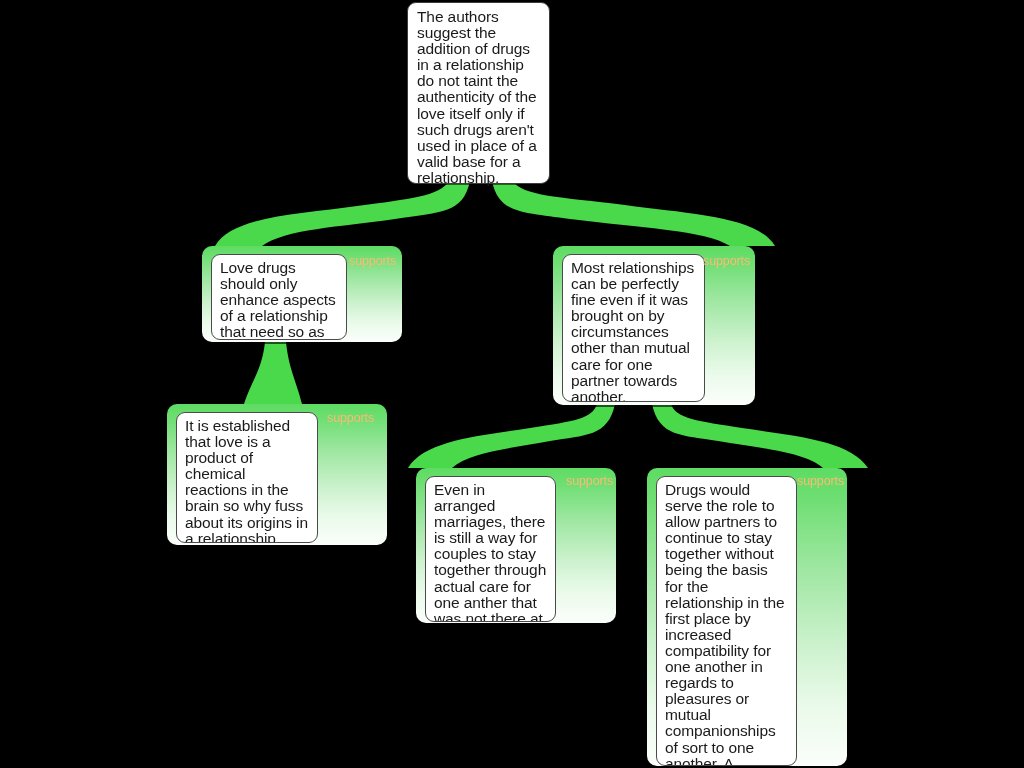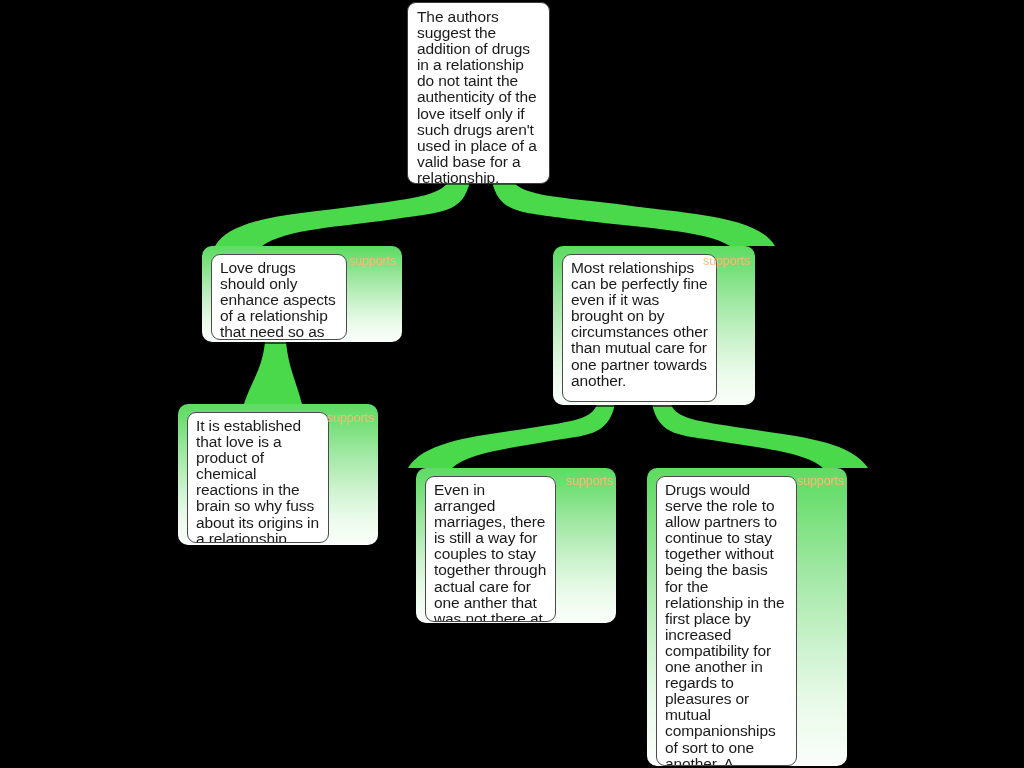--- a/index.html
+++ b/index.html
@@ -132,25 +132,25 @@
     <div class="root-text">The authors suggest the addition of drugs in a relationship do not taint the authenticity of the love itself only if such drugs aren't used in place of a valid base for a relationship.</div>
   </div>
 
   <div id="cards">
       <div class="card" style="left: 202px; top: 246px; width: 200px; height: 96px;">
         <div class="prop-box" style="width: 136px; height: 86px;">
           <div class="prop-text">Love drugs should only enhance aspects of a relationship that need so as an aid.</div>
         </div>
       </div>
       <div class="card" style="left: 553px; top: 246px; width: 202px; height: 159px;">
-        <div class="prop-box" style="width: 155px; height: 148px;">
+        <div class="prop-box" style="width: 143px; height: 148px;">
           <div class="prop-text">Most relationships can be perfectly fine even if it was brought on by circumstances other than mutual care for one partner towards another.</div>
         </div>
       </div>
-      <div class="card" style="left: 178px; top: 404px; width: 200px; height: 141px;">
+      <div class="card" style="left: 167px; top: 404px; width: 220px; height: 141px;">
         <div class="prop-box" style="width: 142px; height: 131px;">
           <div class="prop-text">It is established that love is a product of chemical reactions in the brain so why fuss about its origins in a relationship.</div>
         </div>
       </div>
       <div class="card" style="left: 416px; top: 468px; width: 200px; height: 155px;">
         <div class="prop-box" style="width: 131px; height: 146px;">
           <div class="prop-text">Even in arranged marriages, there is still a way for couples to stay together through actual care for one anther that was not there at the beginning.</div>
         </div>
       </div>
       <div class="card" style="left: 647px; top: 468px; width: 200px; height: 298px;">

